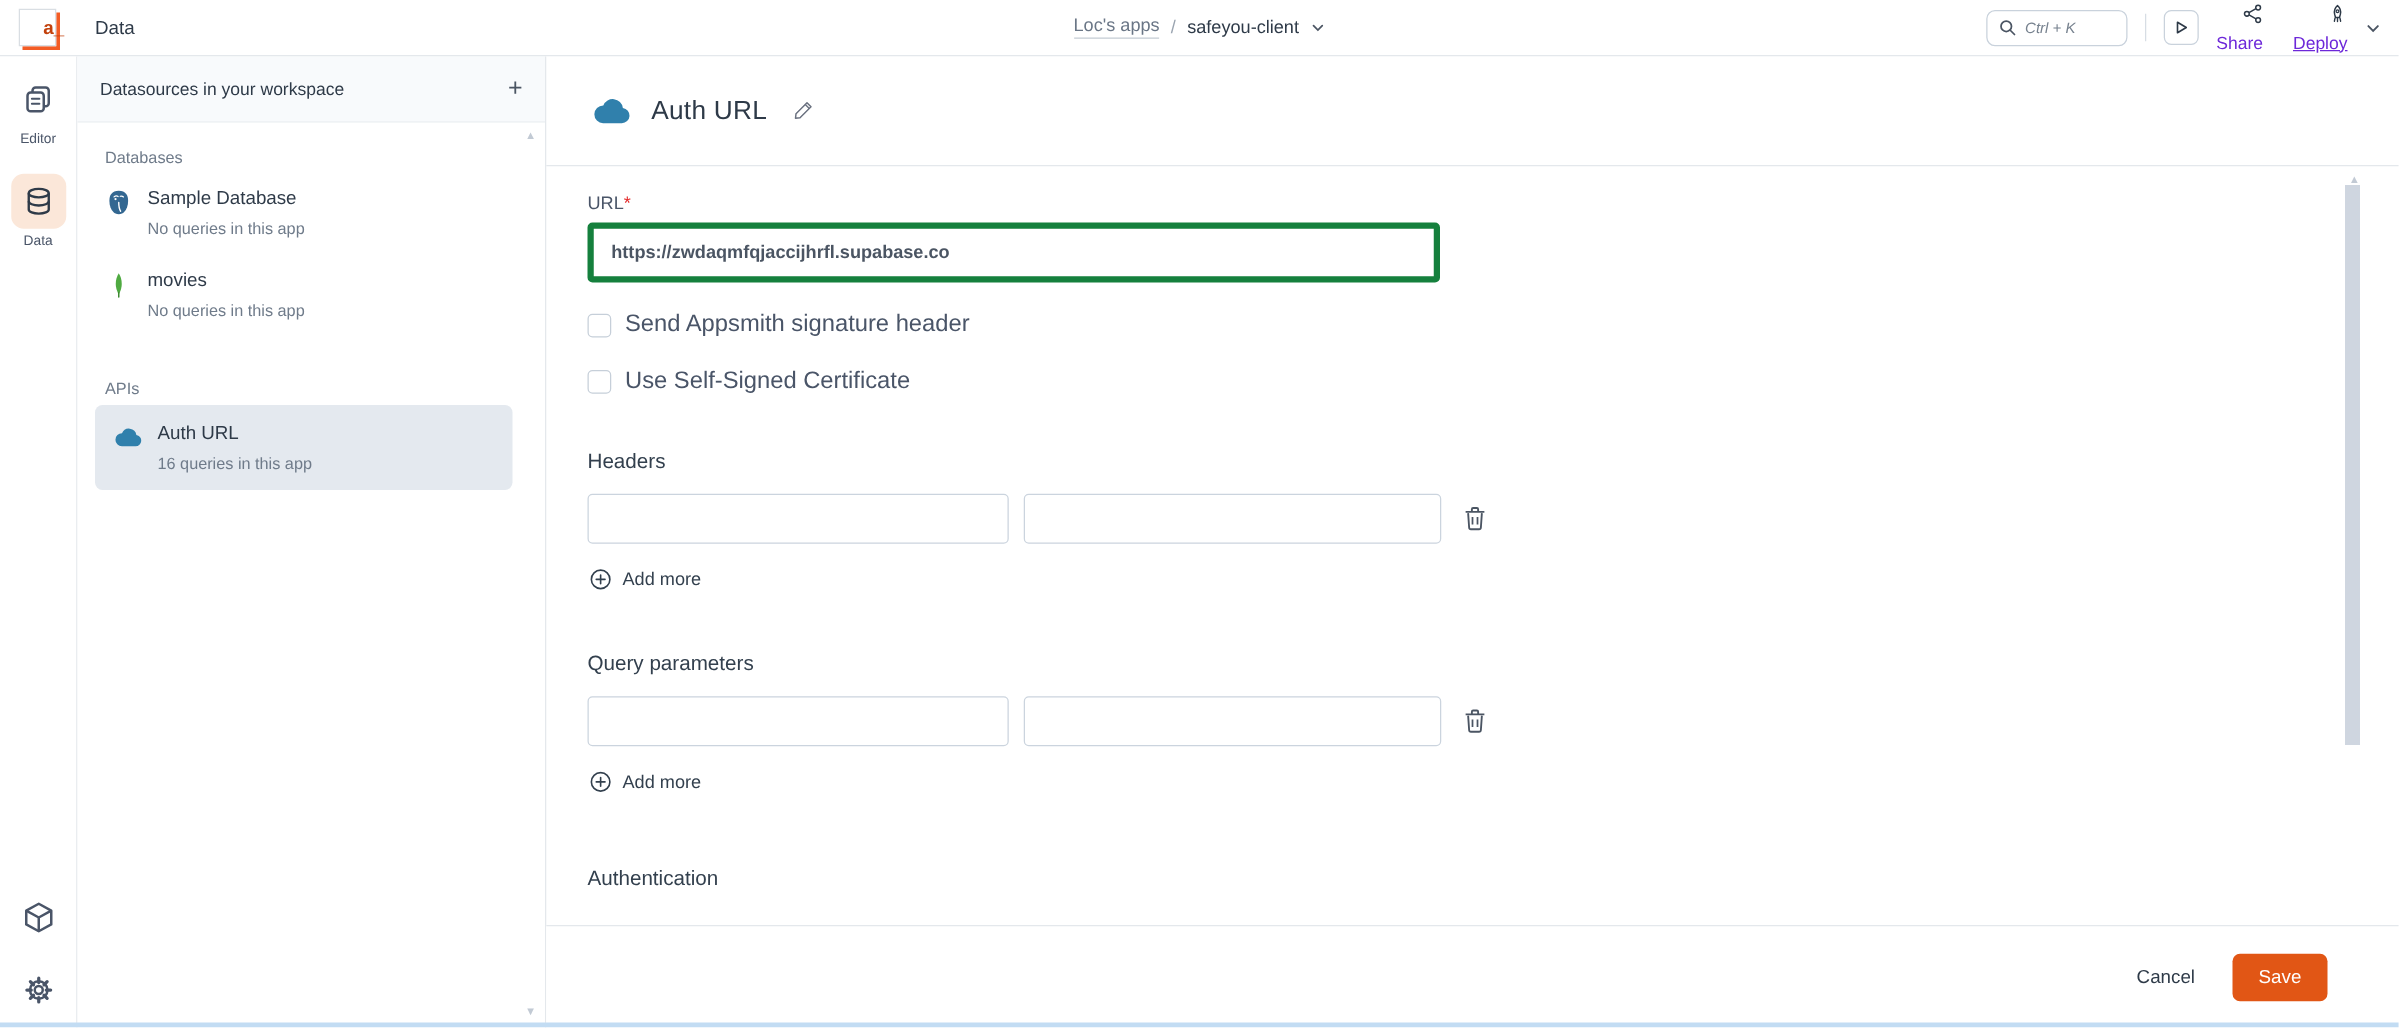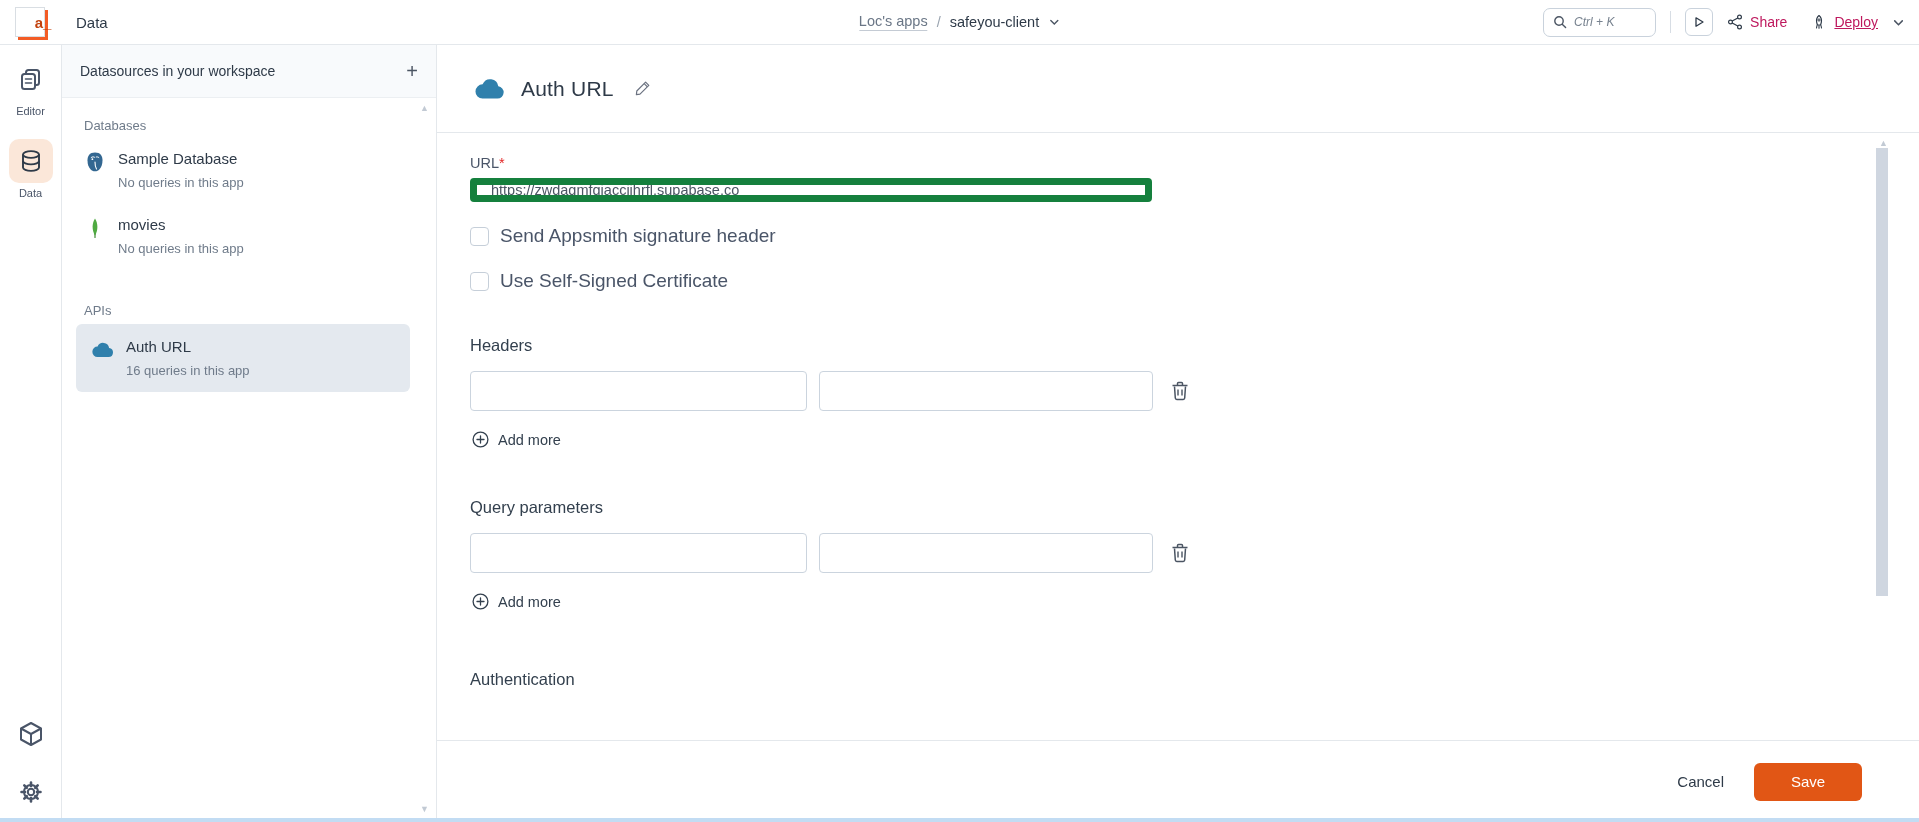--- a/index.html
+++ b/index.html
@@ -13,21 +13,21 @@
   .app-title { position:absolute; left:76px; font-size:15px; color:#2E3A48; }
   .crumbs { position:absolute; left:50%; transform:translateX(-50%); display:flex; align-items:center; gap:9px; font-size:14.5px; }
   .crumb-ws { color:#6A7686; border-bottom:1px solid #C4CBD4; padding-bottom:1px; cursor:pointer; }
   .crumb-sep { color:#9AA4B0; }
   .crumb-app { color:#2E3A48; }
   .tb-right { position:absolute; right:14px; display:flex; align-items:center; gap:14px; }
   .searchbox { width:113px; height:29px; border:1px solid #C9D2DC; border-radius:7px; display:flex; align-items:center; padding:0 9px; gap:7px; color:#77828F; cursor:pointer; background:#fff; }
   .searchbox .kbd { font-style:italic; font-size:12px; color:#77828F; }
   .tb-sep { width:1px; height:22px; background:#D7DDE4; }
   .iconbtn { width:28px; height:28px; border:1px solid #C9D2DC; border-radius:6px; display:flex; align-items:center; justify-content:center; background:#fff; cursor:pointer; }
-  .tb-action { display:flex; align-items:center; gap:7px; font-size:14px; color:#be185d; cursor:pointer; }
+  .tb-action { display:flex; align-items:flex-end; gap:7px; font-size:14px; color:#6d28d9; cursor:pointer;flex-direction:column; }
   .tb-action + .tb-action { margin-left:10px;text-decoration:underline; }
   .chev { display:inline-flex; }
 
   
   .body-row { flex:1; display:flex; min-height:0; }
 
   
   .rail { width:62px; flex:0 0 62px; border-right:1px solid #E4E8EC; display:flex; flex-direction:column; align-items:center; padding-top:12px; background:#fff; }
   .rail-item { display:flex; flex-direction:column; align-items:center; gap:4px; margin-bottom:22px; cursor:pointer; }
   .rail-ico { width:44px; height:44px; border-radius:10px; display:flex; align-items:center; justify-content:center; color:#4A5568; }
@@ -58,38 +58,38 @@
   .main-content { flex:1; display:flex; min-height:0; position:relative; }
   .env-col { width:228px; flex:0 0 228px; border-right:1px solid #E4E8EC; padding-top:0; }
   .env-tab { height:54px; margin:0 9px 8px 18px; border-radius:4px; display:flex; align-items:center; padding:0 14px 0 23px; font-size:15px; color:#2E3A48; cursor:pointer; }
   .env-tab.active { background:#F1F4F8; }
   .env-tab.disabled { color:#9AA3AE; cursor:default; }
   .env-badge { margin-left:auto; background:#F0F2F4; border-radius:3px; padding:5px 8px; font-size:13px; color:#4B5563; }
 
   .form { flex:1; padding:22px 0 0 33px; overflow:hidden; }
   .field-label { font-size:14.5px; color:#4A5568; }
   .req { color:#E32525; }
-  .text-input { width:682px; height:24px; border:7px solid #15803d; border-radius:4px; margin-top:7px; padding:0 14px; font-size:14.5px; color:#4B5563; font-family:"Liberation Sans",sans-serif; background:#fff; display:block; }
+  .text-input { width:682px; height:48px; border:5px solid #15803d; border-radius:4px; margin-top:7px; padding:0 14px; font-size:14.5px; color:#4B5563; font-family:"Liberation Sans",sans-serif; background:#fff; display:block;font-weight:bold; }
   .cb-row { display:flex; align-items:center; gap:11px; margin-top:23px; cursor:pointer; }
   .cb-box { width:19px; height:19px; border:1px solid #C6CFD9; border-radius:4px; background:#fff; flex:0 0 19px; }
   .cb-label { font-size:19px; color:#4A5568; }
   .group-title { font-size:16.5px; color:#33404E; font-weight:500; margin-top:44px; }
   .kv-row { display:flex; align-items:center; margin-top:16px; }
   .kv-input { width:337px; height:40px; border:1px solid #CBD4DE; border-radius:4px; background:#fff; }
   .kv-input + .kv-input { width:334px; margin-left:12px; }
   .trash { margin-left:18px; color:#4B5563; cursor:pointer; display:flex; }
   .add-more { display:flex; align-items:center; gap:9px; margin-top:20px; color:#33404E; font-size:14.5px; font-weight:500; cursor:pointer; width:max-content; padding-left:2px; }
   .auth-title { margin-top:60px; }
 
   .scroll-tri { position:absolute; right:31px; top:5px; color:#C2CAD4; font-size:9px; }
   .scrollbar-thumb { position:absolute; right:31px; top:15px; width:12px; height:448px; background:#CFD6E0; }
 
   .footer { height:82px; flex:0 0 82px; border-top:1px solid #E4E8EC; display:flex; align-items:center; justify-content:flex-end; gap:30px; padding-right:57px; background:#fff; }
   .btn-cancel { font-size:15px; color:#2E3A48; background:none; border:none; cursor:pointer; font-family:"Liberation Sans",sans-serif; }
-  .btn-save { width:108px; height:38px; border-radius:6px; background:#E15615; color:#fff; font-size:15px; border:none; cursor:pointer; font-family:"Liberation Sans",sans-serif; }
+  .btn-save { width:76px; height:38px; border-radius:6px; background:#E15615; color:#fff; font-size:15px; border:none; cursor:pointer; font-family:"Liberation Sans",sans-serif; }
 
   .bottom-strip { position:absolute; left:0; bottom:0; width:1919px; height:4px; background:#C2DCF3; z-index:9; }
   svg { display:block; }
 </style>
 </head>
 <body>
 
 <div class="app">
 
   <div class="topbar">

